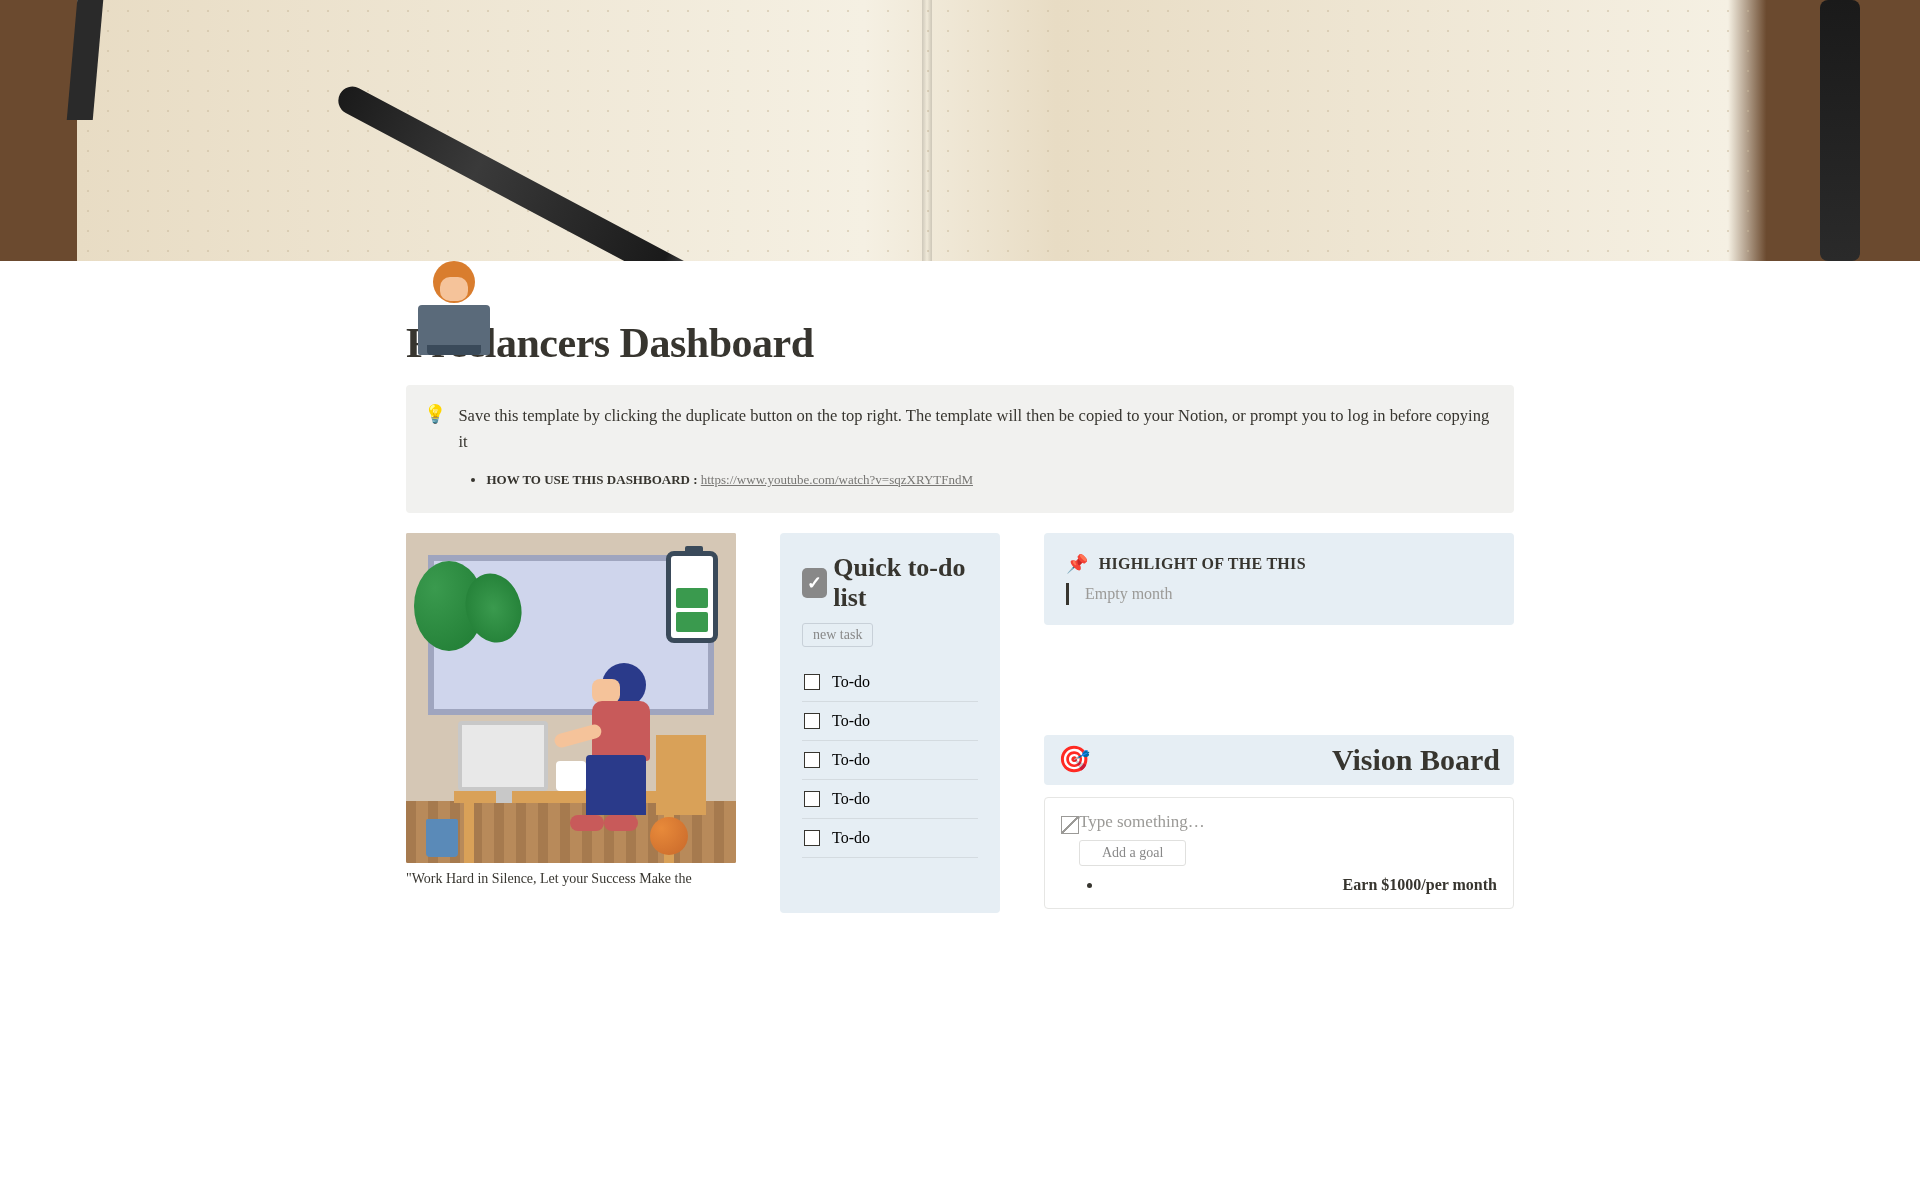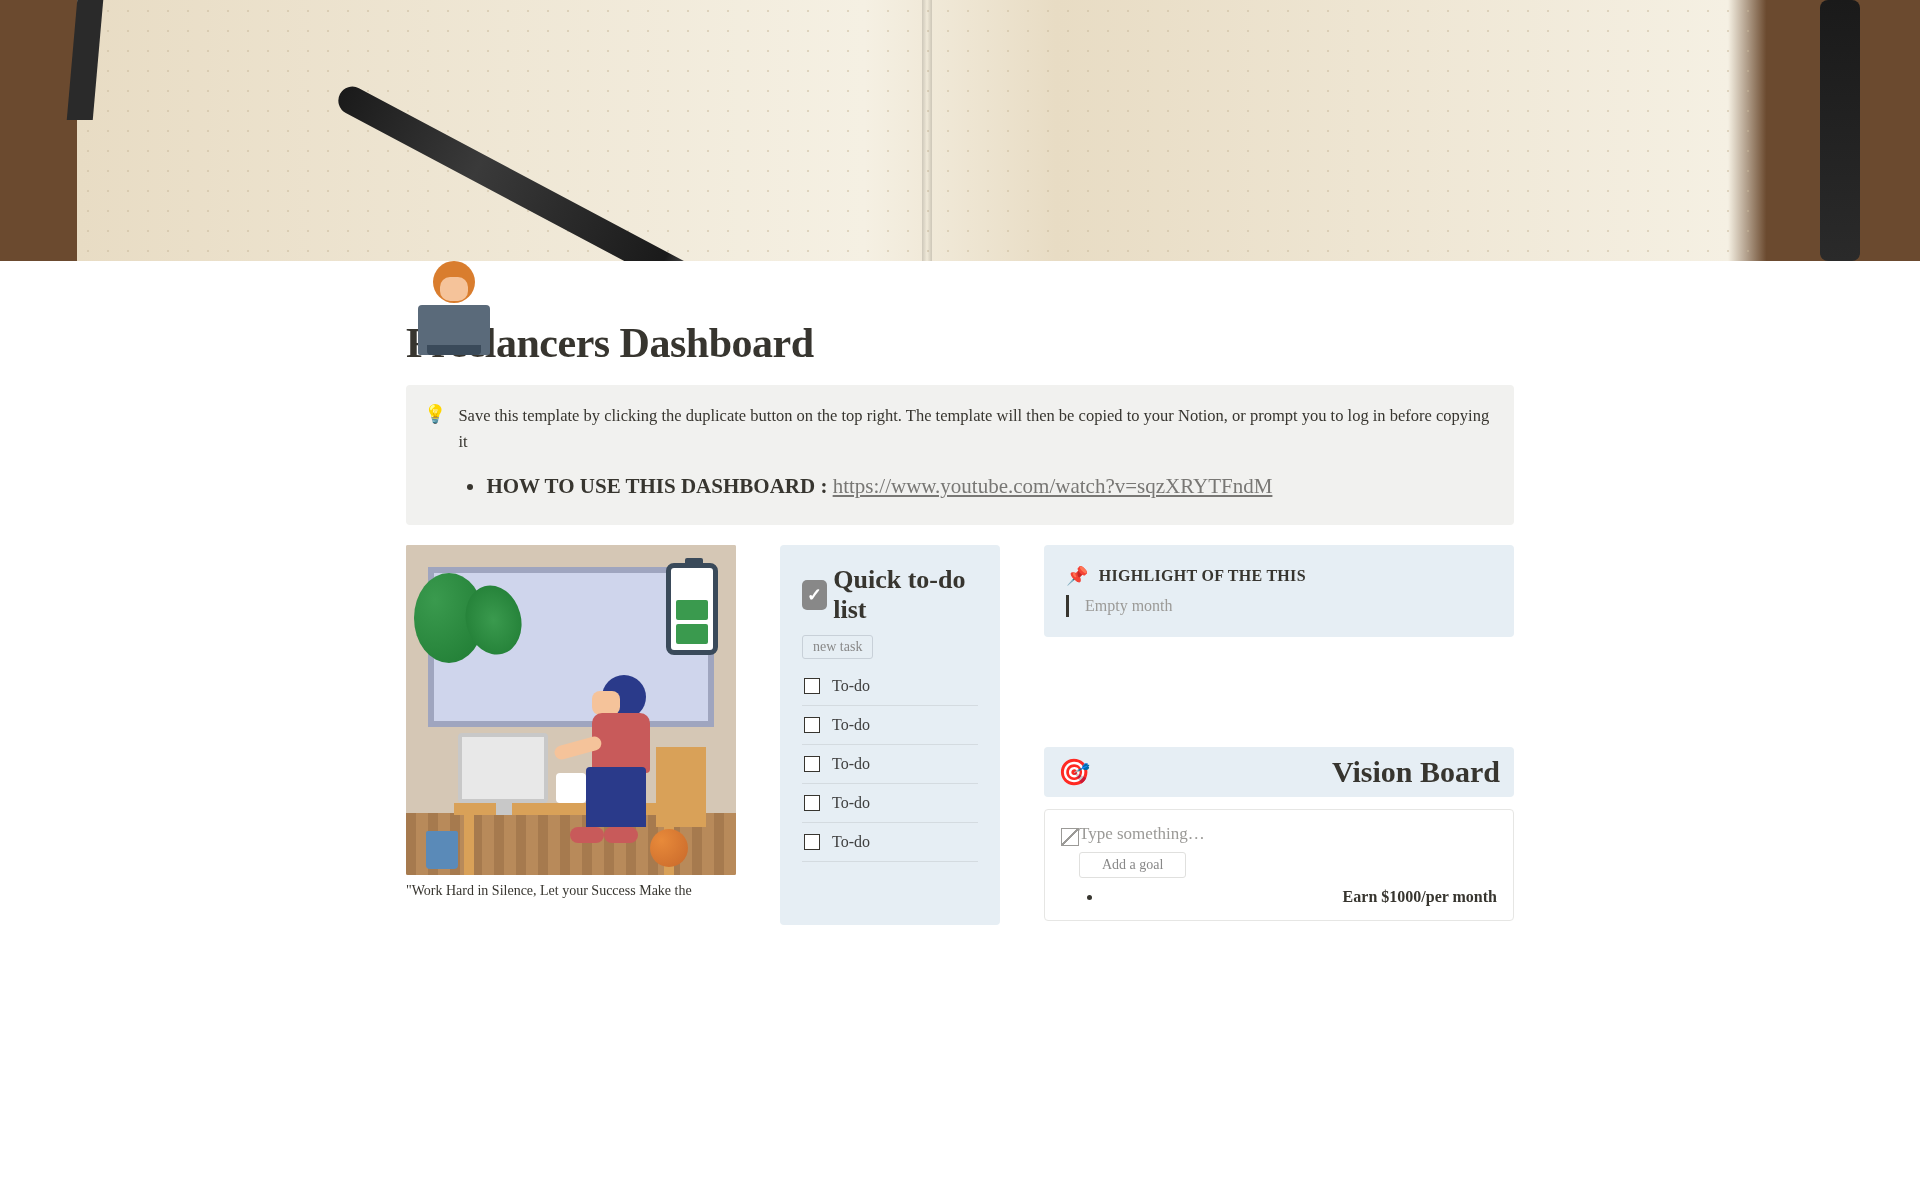--- a/index.html
+++ b/index.html
@@ -106,21 +106,21 @@
   background: #f1f1ef;
   border-radius: 4px;
   padding: 18px 20px 22px 18px;
   display: flex;
   gap: 12px;
   margin-bottom: 20px;
 }
 .callout-icon { font-size: 18px; flex-shrink: 0; }
 .callout-body { flex: 1; font-size: 16.5px; line-height: 1.6; }
 .callout-body ul { margin-top: 14px; padding-left: 28px; }
-.callout-body li { font-size: 21px; }
+.callout-body li { font-size: 13px; }
 .howto-label { font-weight: 700; }
 .callout a { color: #787774; text-decoration: underline; }
 .columns {
   display: flex;
   gap: 44px;
   align-items: flex-start;
 }
 .col-left { width: 330px; flex-shrink: 0; }
 .col-mid { flex: 1; }
 .col-right { width: 470px; flex-shrink: 0; }
@@ -186,42 +186,42 @@
   align-items: center; justify-content: center;
   color: #fff; font-size: 18px;
 }
 .new-task {
   display: inline-block;
   border: 1px solid #c8d0d8;
   color: #888;
   font-size: 14px;
   padding: 3px 10px;
   border-radius: 3px;
-  margin-bottom: 8px;
+  margin-bottom: 16px;
   background: transparent;
   font-family: inherit;
   cursor: pointer;
 }
 .todo-row {
   display: flex;
   align-items: center;
   gap: 12px;
   padding: 10px 2px;
   border-bottom: 1px solid rgba(0,0,0,0.08);
 }
 .checkbox {
   width: 16px; height: 16px;
   border: 1.5px solid #37352f;
   background: #fff;
   flex-shrink: 0;
   cursor: pointer;
 }
 .todo-row span {
   font-size: 16px;
-  color: #404040;
+  color: #000000;
 }
 .highlight-card .hl-title {
   font-size: 16px;
   font-weight: 700;
   letter-spacing: 0.3px;
   display: flex;
   align-items: center;
   gap: 10px;
   margin-bottom: 8px;
 }

